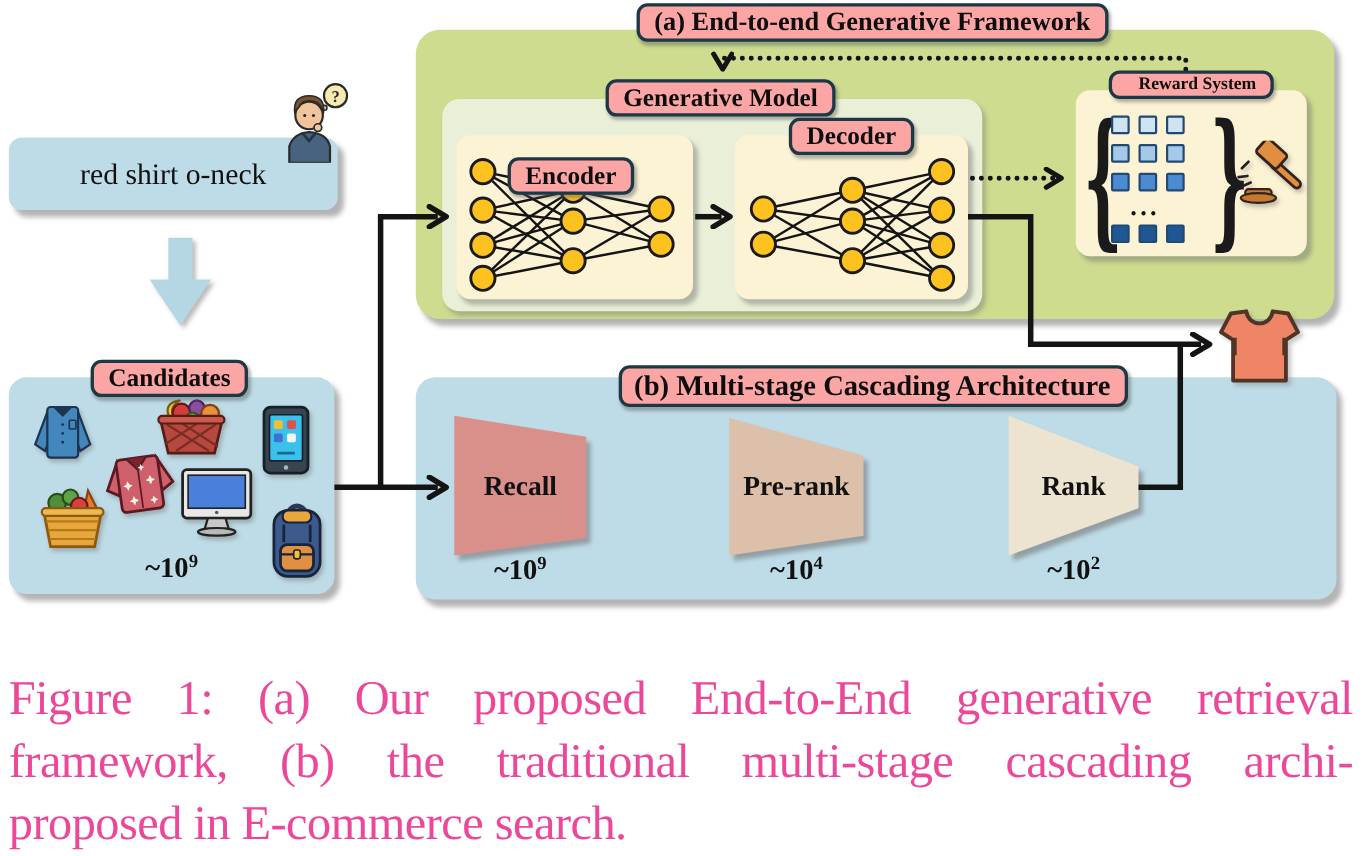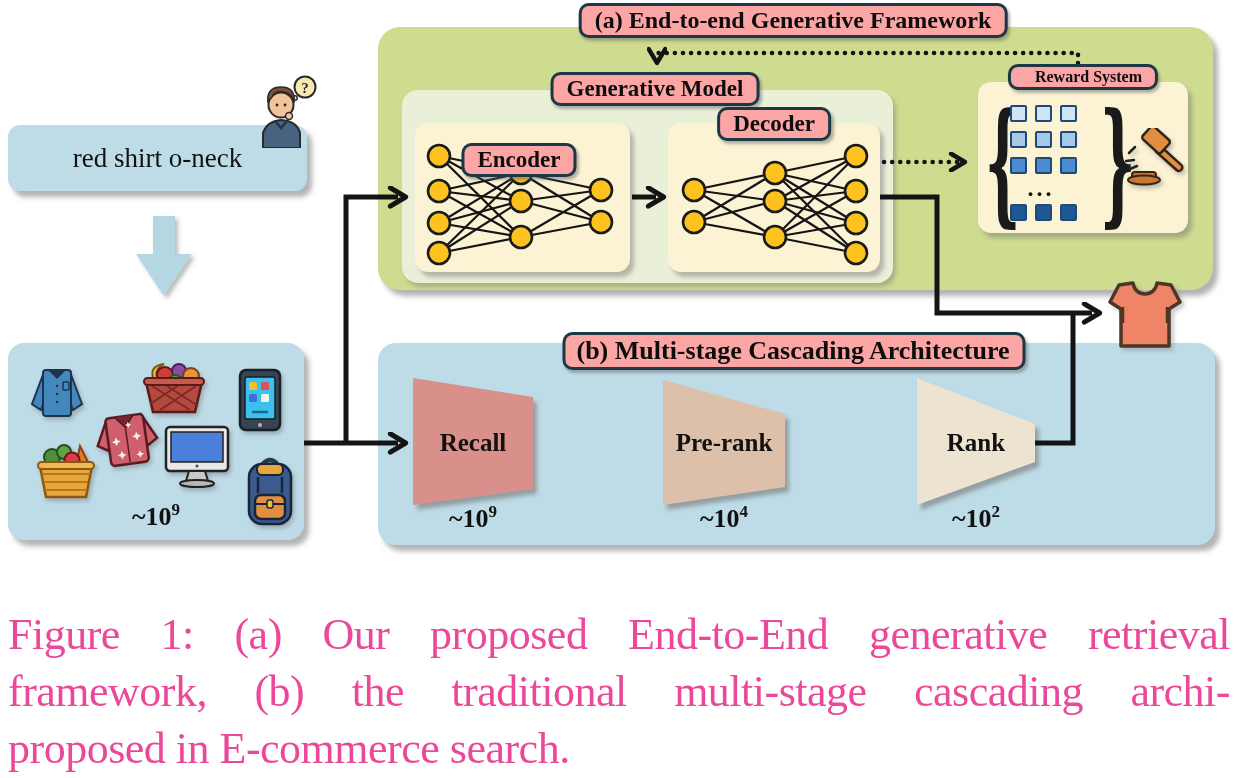--- a/index.html
+++ b/index.html
@@ -279,20 +279,21 @@
              C48,9 43,13 37,13 C31,13 26,9 25,2 Z" stroke="#4f3526" stroke-width="3.5" stroke-linejoin="round" style="fill: rgb(239, 132, 103);"></path>
     <line x1="15" y1="26" x2="15" y2="42" stroke="#4f3526" stroke-width="2.5"></line>
     <line x1="59" y1="26" x2="59" y2="42" stroke="#4f3526" stroke-width="2.5"></line>
   </svg>
 
   <div class="pill" style="left:793px;top:3px;font-size:24px;">(a) End-to-end Generative Framework</div>
   <div class="pill" style="left:655px;top:72px;font-size:23px;">Generative Model</div>
   <div class="pill" style="left:519px;top:107px;font-size:23px;margin-top:36px;">Encoder</div>
   <div class="pill" style="left:774px;top:107px;font-size:23px;">Decoder</div>
   <div class="pill" style="left:1083px;top:64px;font-size:16px;padding-left:24px;">Reward System</div>
+  <div class="pill" style="left:154px;top:327px;font-size:23px;">Candidates</div>
   <div class="pill" style="left:794px;top:332px;font-size:26px;padding-left:11px;">(b) Multi-stage Cascading Architecture</div>
 
   <div class="caption">
     <div class="jl">Figure 1: (a) Our proposed End-to-End generative retrieval</div>
     <div class="jl">framework, (b) the traditional multi-stage cascading archi-</div>
     <div>proposed in E-commerce search.</div>
   </div>
 
 </div>
 

